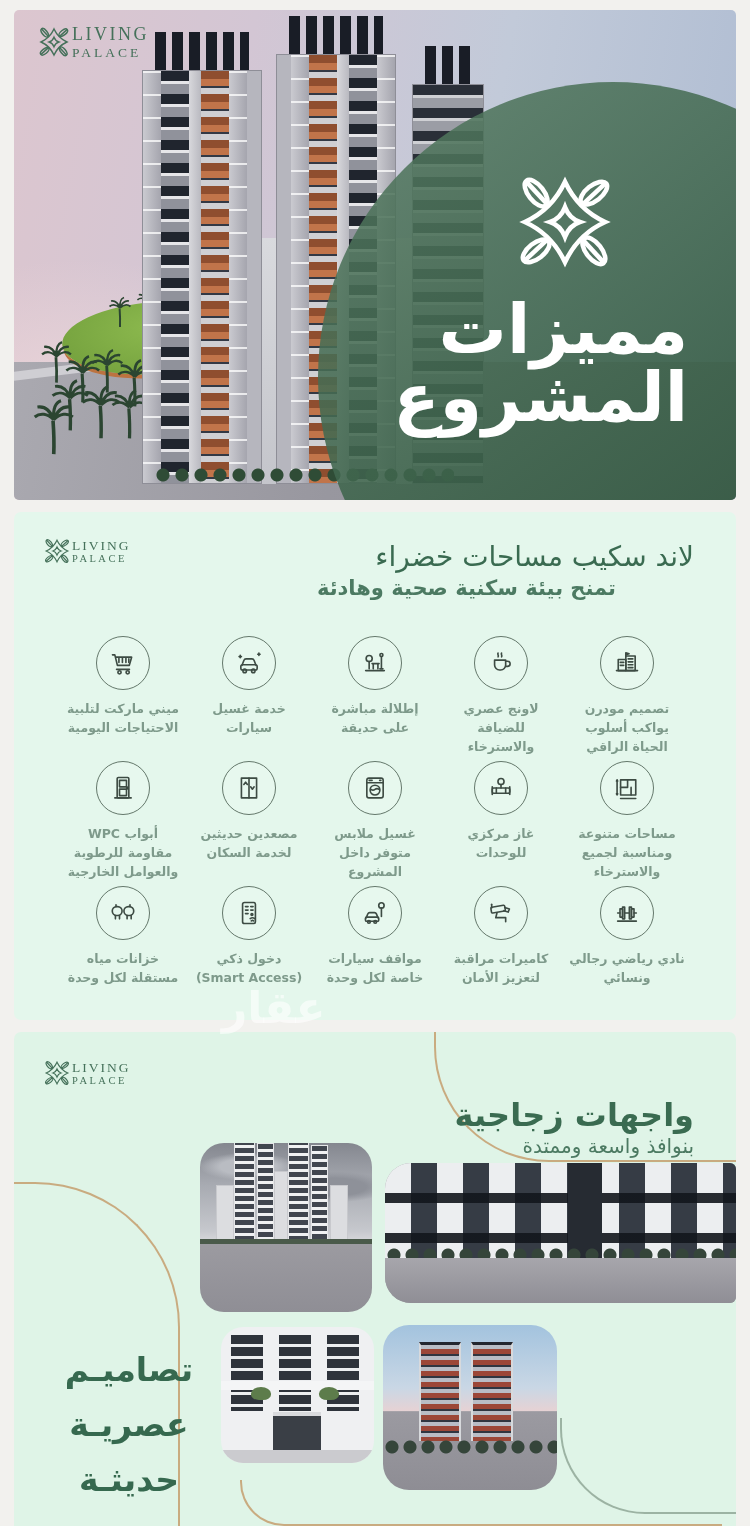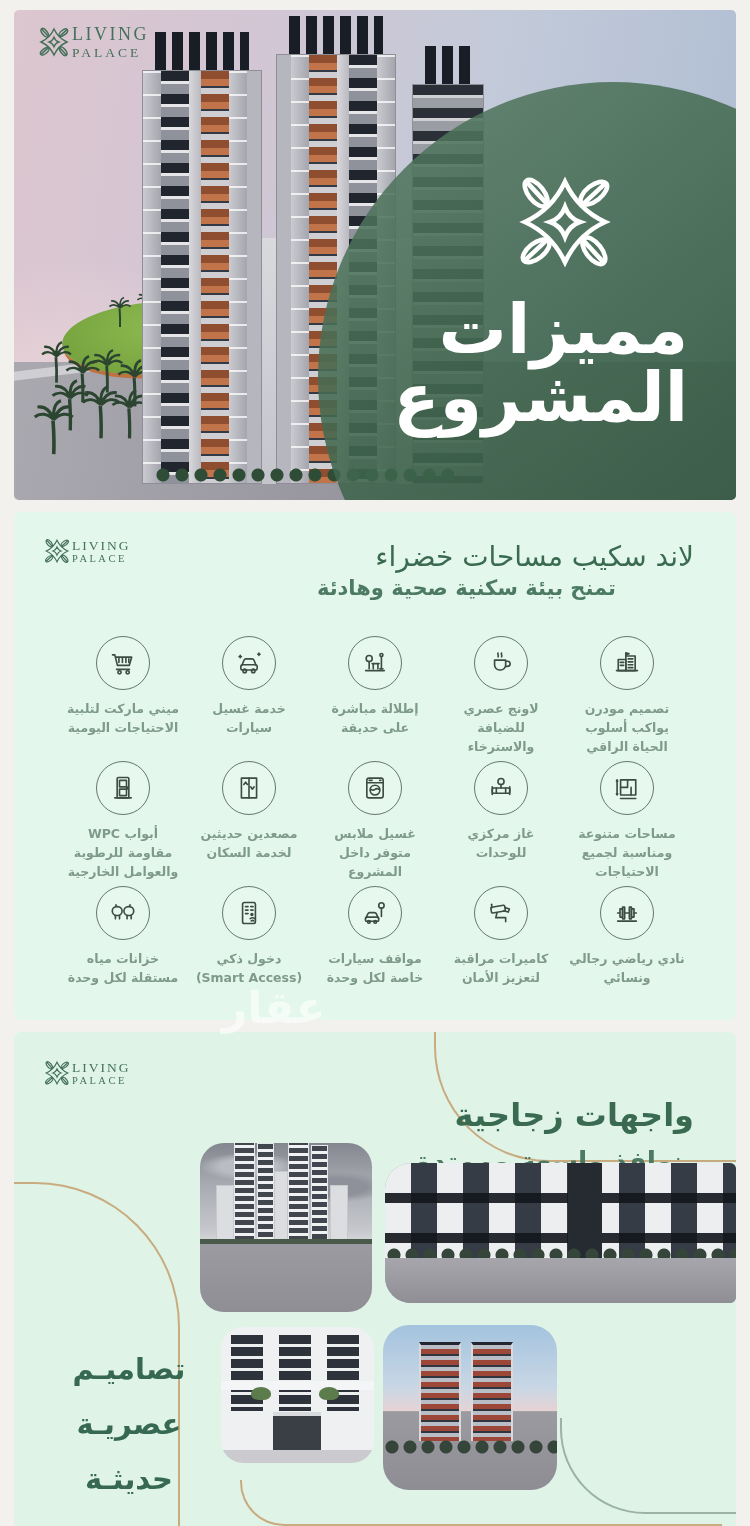--- a/index.html
+++ b/index.html
@@ -67,21 +67,21 @@
   .feature-label{margin-top:10px;font-size:12.5px;line-height:1.5;color:#7e9a8b;font-weight:700;
     text-align:center;direction:rtl;max-width:116px;}
   .watermark{position:absolute;left:222px;top:982px;font-size:44px;font-weight:700;
     color:rgba(255,255,255,0.6);direction:rtl;z-index:40;}
 
   
   .panel-facades{position:absolute;left:14px;top:1032px;width:722px;height:494px;background:#dff4e7;
     border-radius:7px 7px 0 0;overflow:hidden;}
   .fac-heading{position:absolute;top:36px;right:42px;text-align:right;direction:rtl;color:#3a6b51;}
   .fac-heading .h1{font-size:32px;font-weight:700;margin-top:28px;}
-  .fac-heading .h2{margin-top:12px;font-size:27px;font-weight:700;color:#4c7a62;}
+  .fac-heading .h2{margin-top:0;font-size:20px;font-weight:400;color:#4c7a62;}
   .deco{position:absolute;border:0 solid #c9ab80;}
   .deco-tan-top{left:420px;top:0;width:300px;height:128px;border-left-width:2px;border-bottom-width:2px;border-bottom-left-radius:115px;}
   .deco-tan-left{left:-40px;top:150px;width:204px;height:380px;border-right-width:2px;border-top-width:2px;border-top-right-radius:145px;}
   .deco-tan-bottom{left:226px;top:448px;width:480px;height:44px;border-left-width:2px;border-bottom-width:2px;border-bottom-left-radius:44px;}
   .deco-green{left:546px;top:386px;width:176px;height:94px;border-color:#9cb3a3;border-left-width:2px;border-bottom-width:2px;border-bottom-left-radius:85px;}
   .img{position:absolute;overflow:hidden;}
   .img1{left:186px;top:111px;width:172px;height:169px;border-radius:24px;
     background:radial-gradient(ellipse 70px 20px at 28% 14%,#b9bcc2 40%,rgba(0,0,0,0) 70%),
                radial-gradient(ellipse 80px 22px at 78% 26%,#8e9199 40%,rgba(0,0,0,0) 70%),
                linear-gradient(to bottom,#84878f 0%,#a8abb2 25%,#c6c8cd 52%,#d6d7da 58%,#9c9ba1 58.5%,#8f8e95 100%);}
@@ -114,21 +114,21 @@
   .img3 .p1{left:30px;} .img3 .p2{left:98px;}
   .img3 .gar{position:absolute;left:52px;bottom:13px;width:48px;height:34px;background:#3a3f46;border-top:4px solid #d9dadd;}
   .img3 .gnd3{position:absolute;left:0;right:0;bottom:0;height:13px;background:#cbcbcf;}
   .img4{left:369px;top:293px;width:174px;height:165px;border-radius:26px;
     background:linear-gradient(to bottom,#a3c3de 0%,#c9d7e5 38%,#e6d2d4 52%,#9b9aa1 52.5%,#8e8d94 100%);}
   .rtw{position:absolute;bottom:30%;width:38px;border:2px solid #d7d9dc;border-bottom:none;border-top:3px solid #23262e;
     background:repeating-linear-gradient(to bottom,#b9bdc5 0 4px,#9c4737 4px 9px,#303640 9px 11px);}
   .img4 .rt1{left:36px;height:96px;} .img4 .rt2{left:88px;height:96px;}
   .img4 .row-bush{top:69%;}
   .designs-caption{position:absolute;left:40px;top:310px;width:150px;text-align:center;direction:rtl;
-    color:#36694f;font-size:29px;font-weight:700;line-height:55px;}
+    color:#36694f;font-size:33px;font-weight:700;line-height:55px;}
 </style>
 </head>
 <body>
 
 <svg width="0" height="0" style="position:absolute">
   <defs>
     <symbol id="flower" viewBox="0 0 64 64">
       <g fill="none" stroke-width="2.6">
         <path d="M32 9 Q39.5 25 55 32 Q39.5 39 32 55 Q24.5 39 9 32 Q24.5 25 32 9 Z"></path>
         <path d="M32 23.5 Q34.5 30 40.5 32 Q34.5 34 32 40.5 Q29.5 34 23.5 32 Q29.5 30 32 23.5 Z"></path>
@@ -343,21 +343,21 @@
         </div>
         <div class="feature-item">
           <div class="icon-circle">
             <svg viewBox="0 0 24 24">
               <rect x="6.5" y="5" width="13" height="13"></rect>
               <path d="M6.5 11.5h6M12.5 5v6.5M15.5 11.5V18"></path>
               <path d="M3.5 5v13M3 6l.5-1 .5 1M3 17l.5 1 .5-1"></path>
               <path d="M6.5 21h13"></path>
             </svg>
           </div>
-          <div class="feature-label">مساحات متنوعة ومناسبة لجميع الاحتياجات</div>
+          <div class="feature-label">مساحات متنوعة ومناسبة لجميع والاسترخاء</div>
         </div>
         <div class="feature-item">
           <div class="icon-circle">
             <svg viewBox="0 0 24 24">
               <circle cx="12" cy="6.5" r="2.6"></circle>
               <path d="M12 9.1v2.9"></path>
               <rect x="4.5" y="12" width="15" height="4.5" rx="1.2"></rect>
               <path d="M4.5 11v6.5M19.5 11v6.5M8 12v4.5M16 12v4.5"></path>
             </svg>
           </div>

